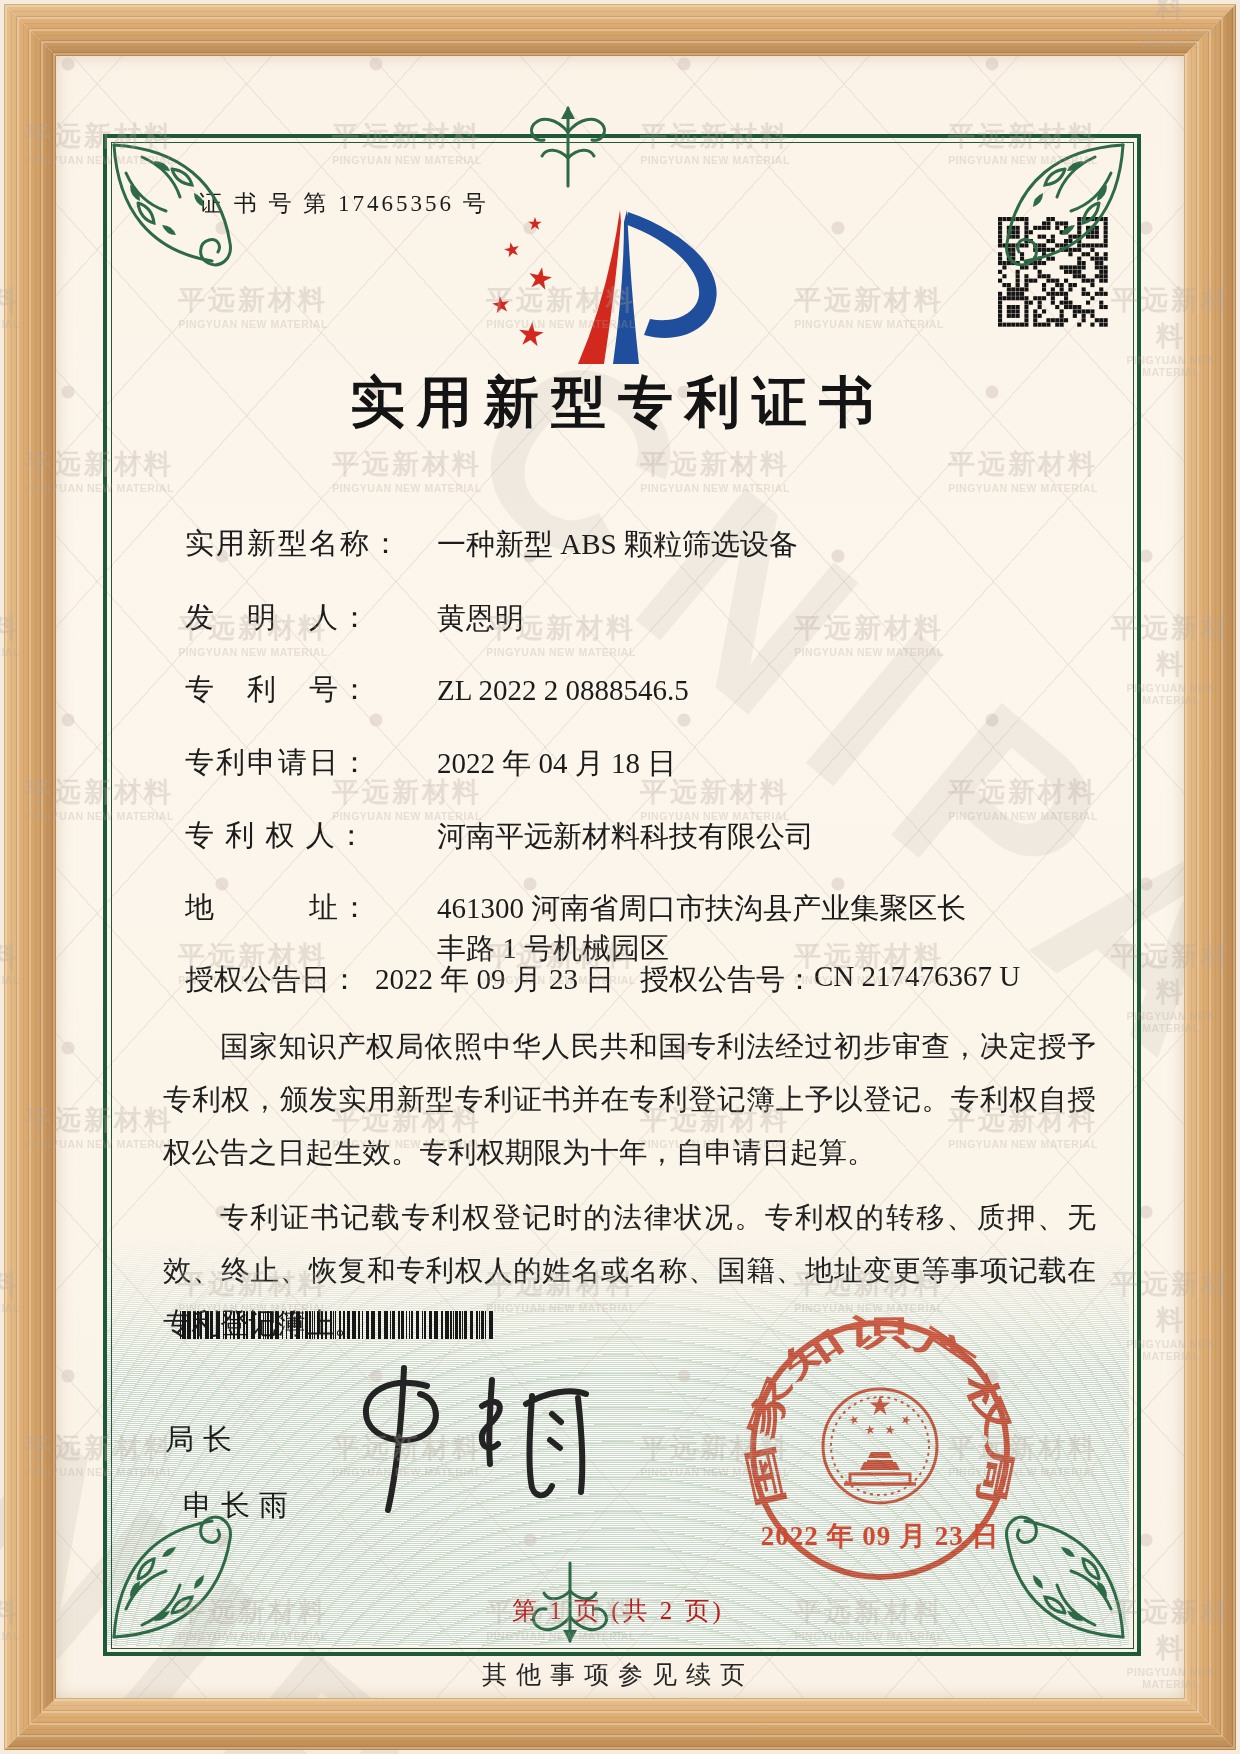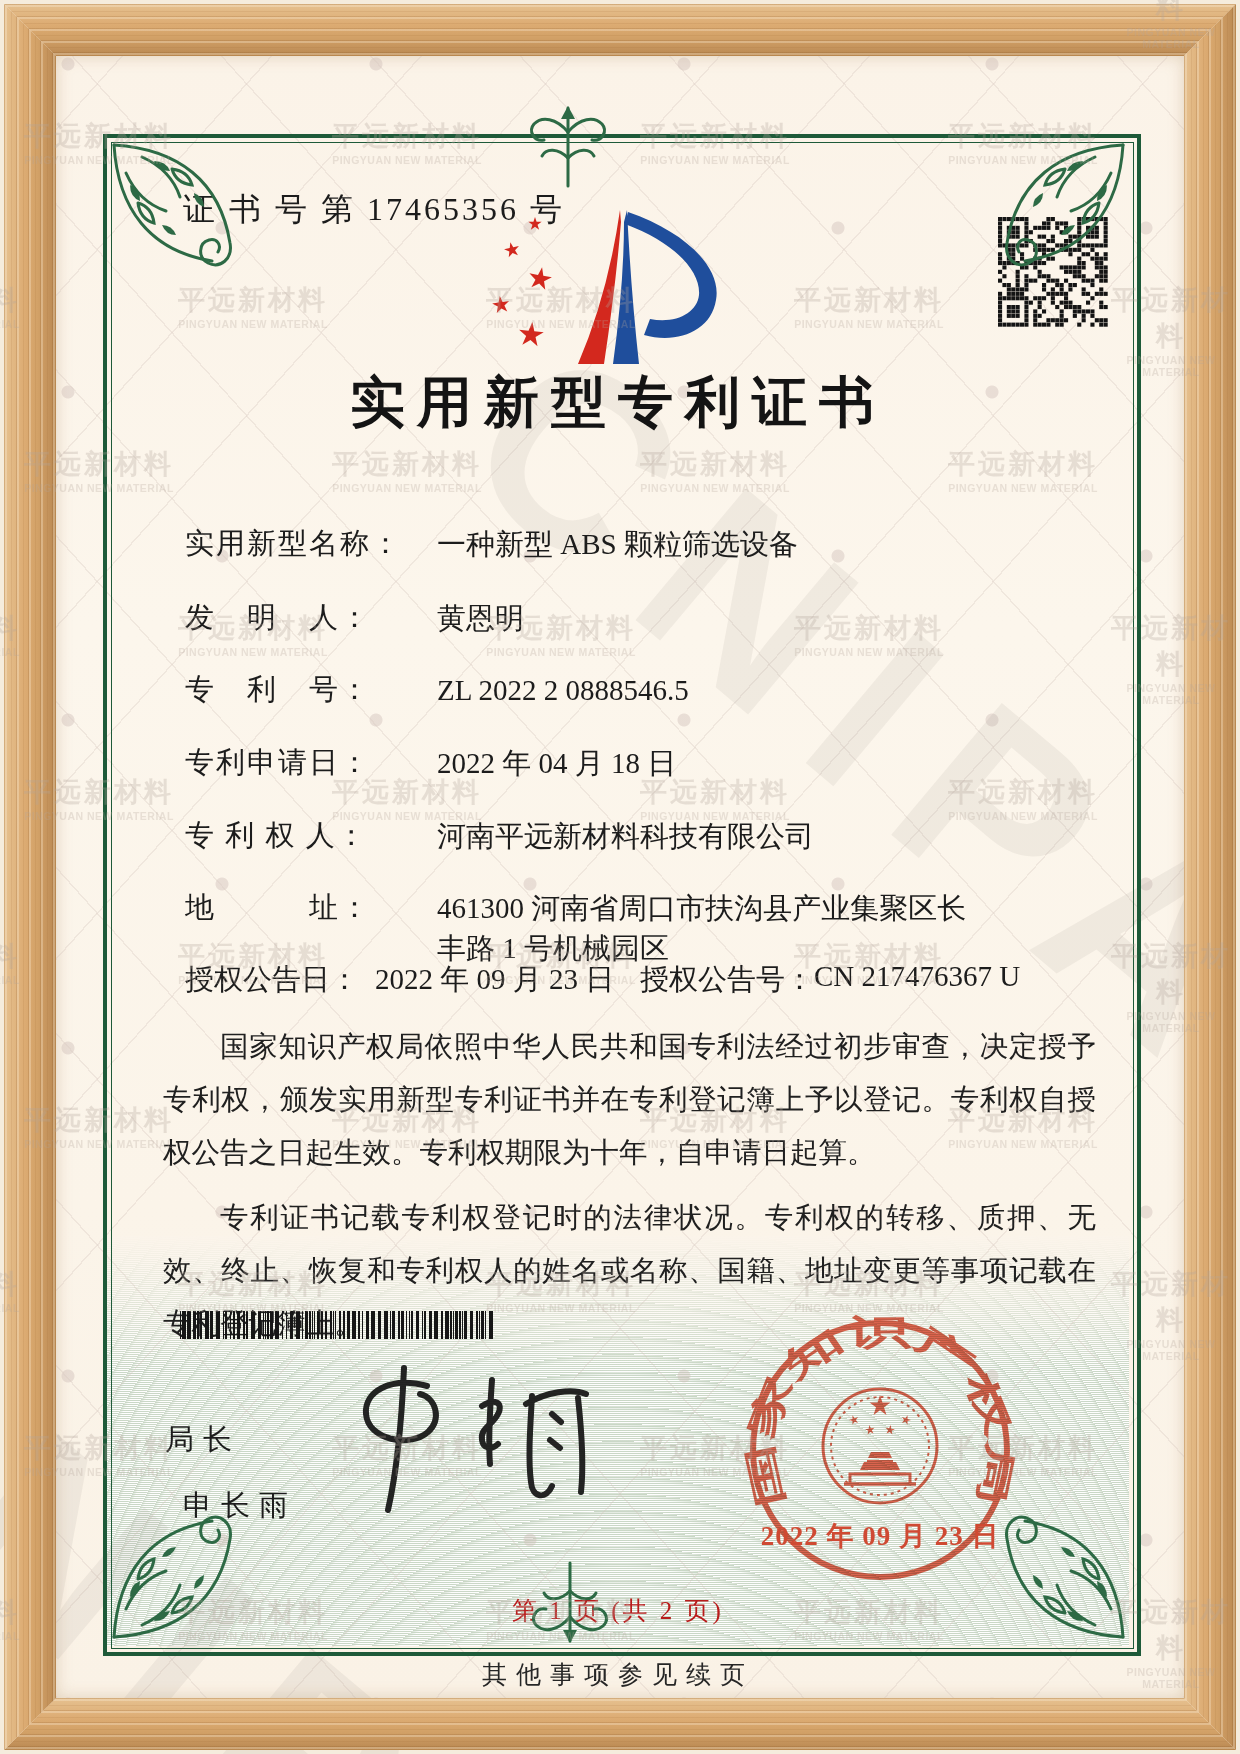--- a/index.html
+++ b/index.html
@@ -52,21 +52,21 @@
   .wm-en{font-size:10.5px;font-weight:700;letter-spacing:.5px;color:rgba(178,166,155,.28);}
 
   
   #border{position:absolute;left:103px;top:134px;width:1030px;height:1514px;z-index:5;
     border:4.5px solid #1e5a39;pointer-events:none;}
   #border::before{content:"";position:absolute;inset:3.5px;border:1.6px solid #1e5a39;}
   .orn{position:absolute;z-index:6;pointer-events:none;}
 
   
   .content{position:absolute;z-index:3;}
-  #cert-no{left:183px;top:188px;font-size:32px;letter-spacing:3px;}
+  #cert-no{left:199px;top:188px;font-size:23px;letter-spacing:3px;}
   #title{left:103px;top:366px;width:1030px;text-align:center;font-size:55px;font-weight:700;letter-spacing:12px;color:#141414;}
   .row{left:185px;width:800px;display:flex;font-size:29px;}
   .row .lbl{width:252px;flex:none;letter-spacing:2px;}
   .row .val{flex:1;line-height:40px;}
   #row-addr .val{max-width:655px;}
   #grant-date{left:185px;font-size:29px;display:flex;gap:16px;}
   #grant-no{left:640px;font-size:29px;display:flex;justify-content:flex-end;}
   #paras{left:152px;top:1020px;width:944px;font-size:28.5px;line-height:53px;text-align:justify;color:#202020;}
   #paras p{margin:0 0 12px 11px;text-indent:2em;}
   #barcode{left:180px;top:1311px;width:318px;height:28px;}

